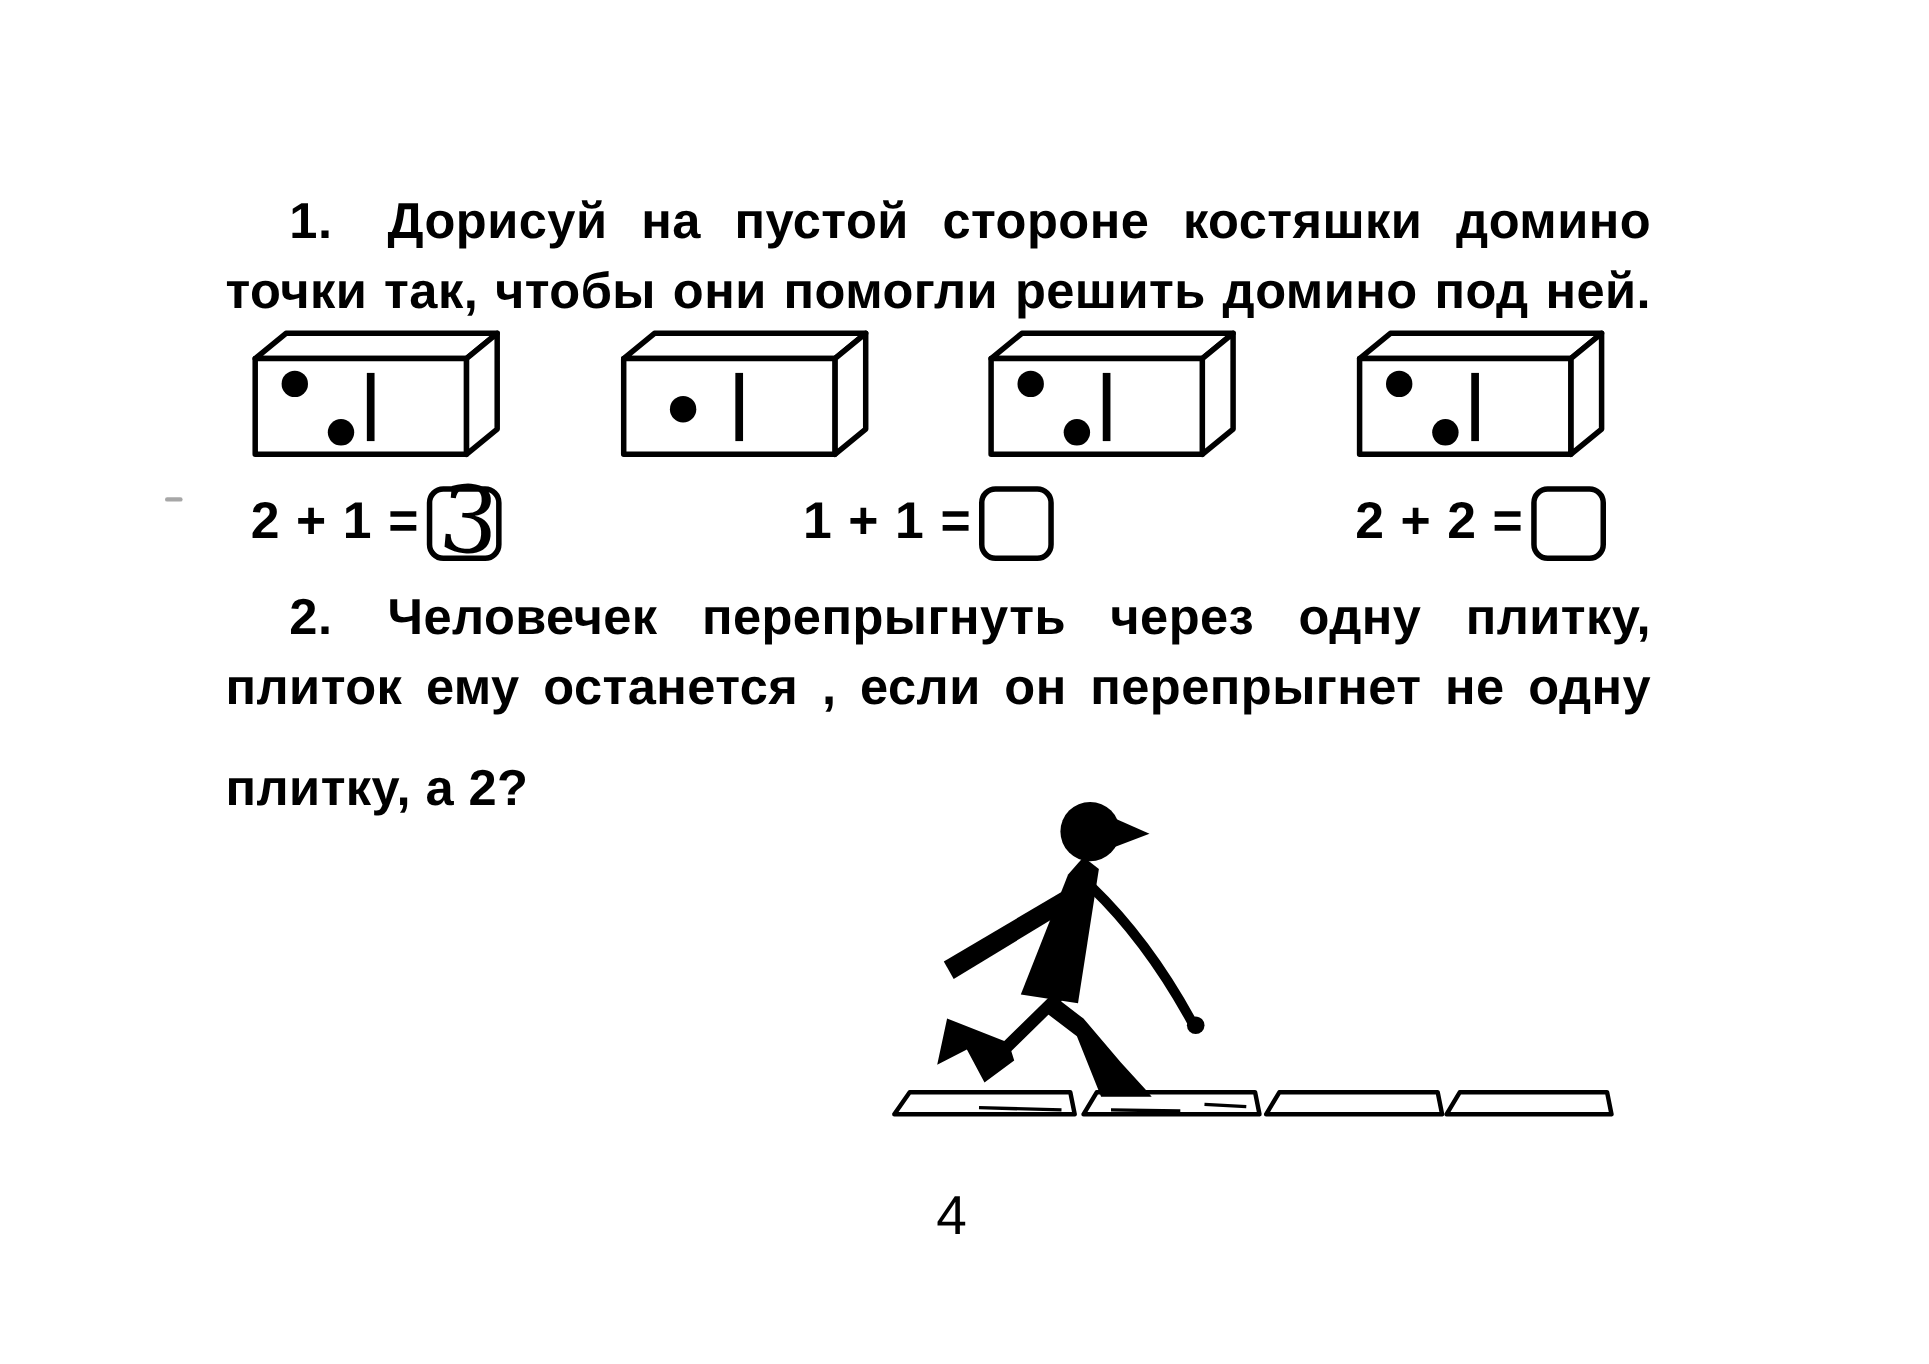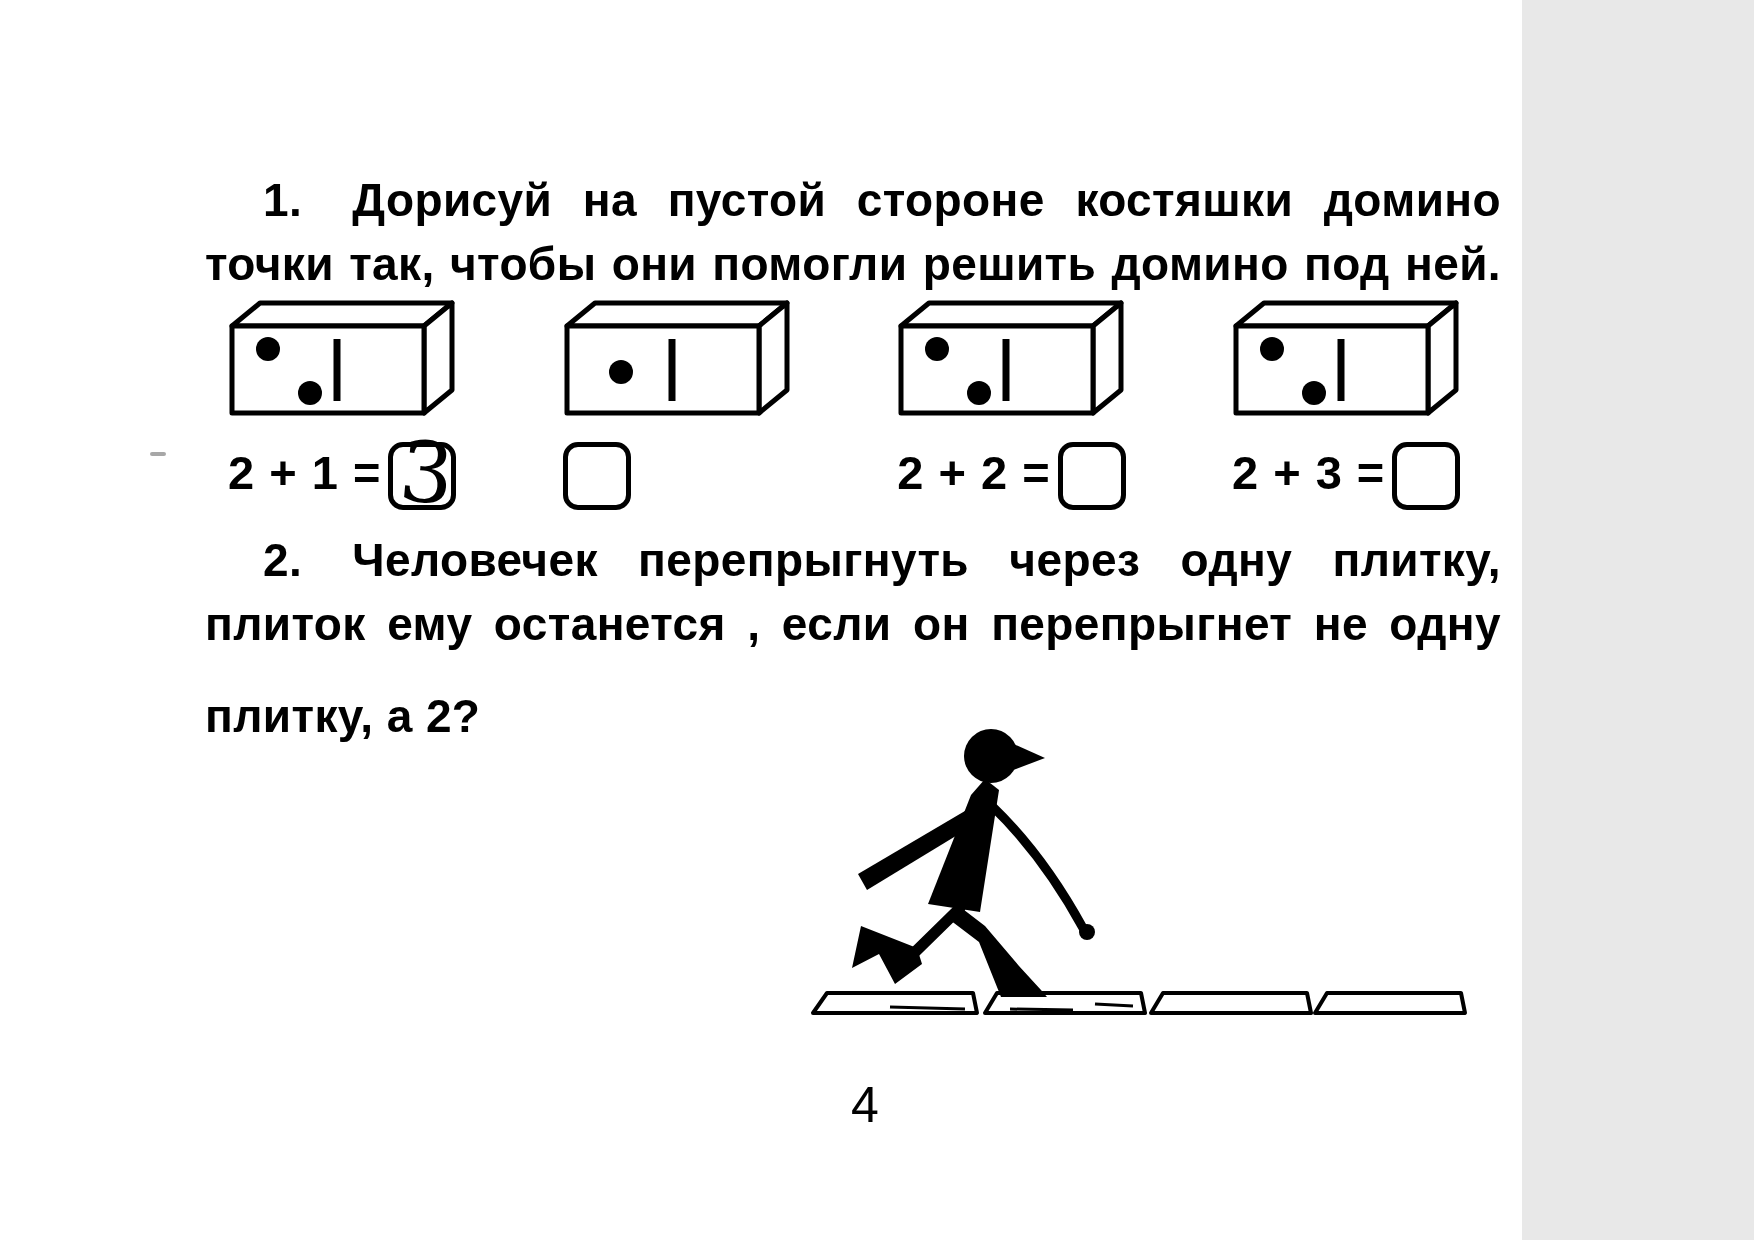--- a/index.html
+++ b/index.html
@@ -1,18 +1,18 @@
 <!DOCTYPE html>
 <html><head>
 <meta charset="utf-8">
 <style>
   html,body{margin:0;padding:0;background:#e8e8e8;}
   .page{
     position:relative;
-    width:1522px;height:1240px;
+    width:1754px;height:1240px;
     background:#ffffff;
     overflow:hidden;
     font-family:"Liberation Sans",sans-serif;
     color:#000;
   }
   
   .text-block{
     position:absolute;left:205px;width:1296px;
     font-weight:700;font-size:46px;line-height:64px;
     letter-spacing:0.4px;
@@ -122,32 +122,27 @@
   </div>
 
   <div class="eq-row">
     <div class="eq-col">
       <span class="eqtext">2 + 1 =</span>
       <span class="ansbox">
           <span class="hand">3</span>
         </span>
     </div>
     <div class="eq-col">
+      <span class="eqtext">1 + 1 =</span>
       <span class="ansbox">
           <span class="hand"></span>
         </span>
     </div>
     <div class="eq-col">
       <span class="eqtext">2 + 2 =</span>
-      <span class="ansbox">
-          <span class="hand"></span>
-        </span>
-    </div>
-    <div class="eq-col">
-      <span class="eqtext">2 + 3 =</span>
       <span class="ansbox">
           <span class="hand"></span>
         </span>
     </div>
   </div>
 
   <div class="text-block" style="top:528px;">
     <div class="jline indent"><span class="tasknum">2.</span><span>Человечек перепрыгнуть через одну плитку,</span></div>
     <div class="jline">плиток ему останется , если он перепрыгнет не одну</div>
     <div class="lline">плитку, а 2?</div>

